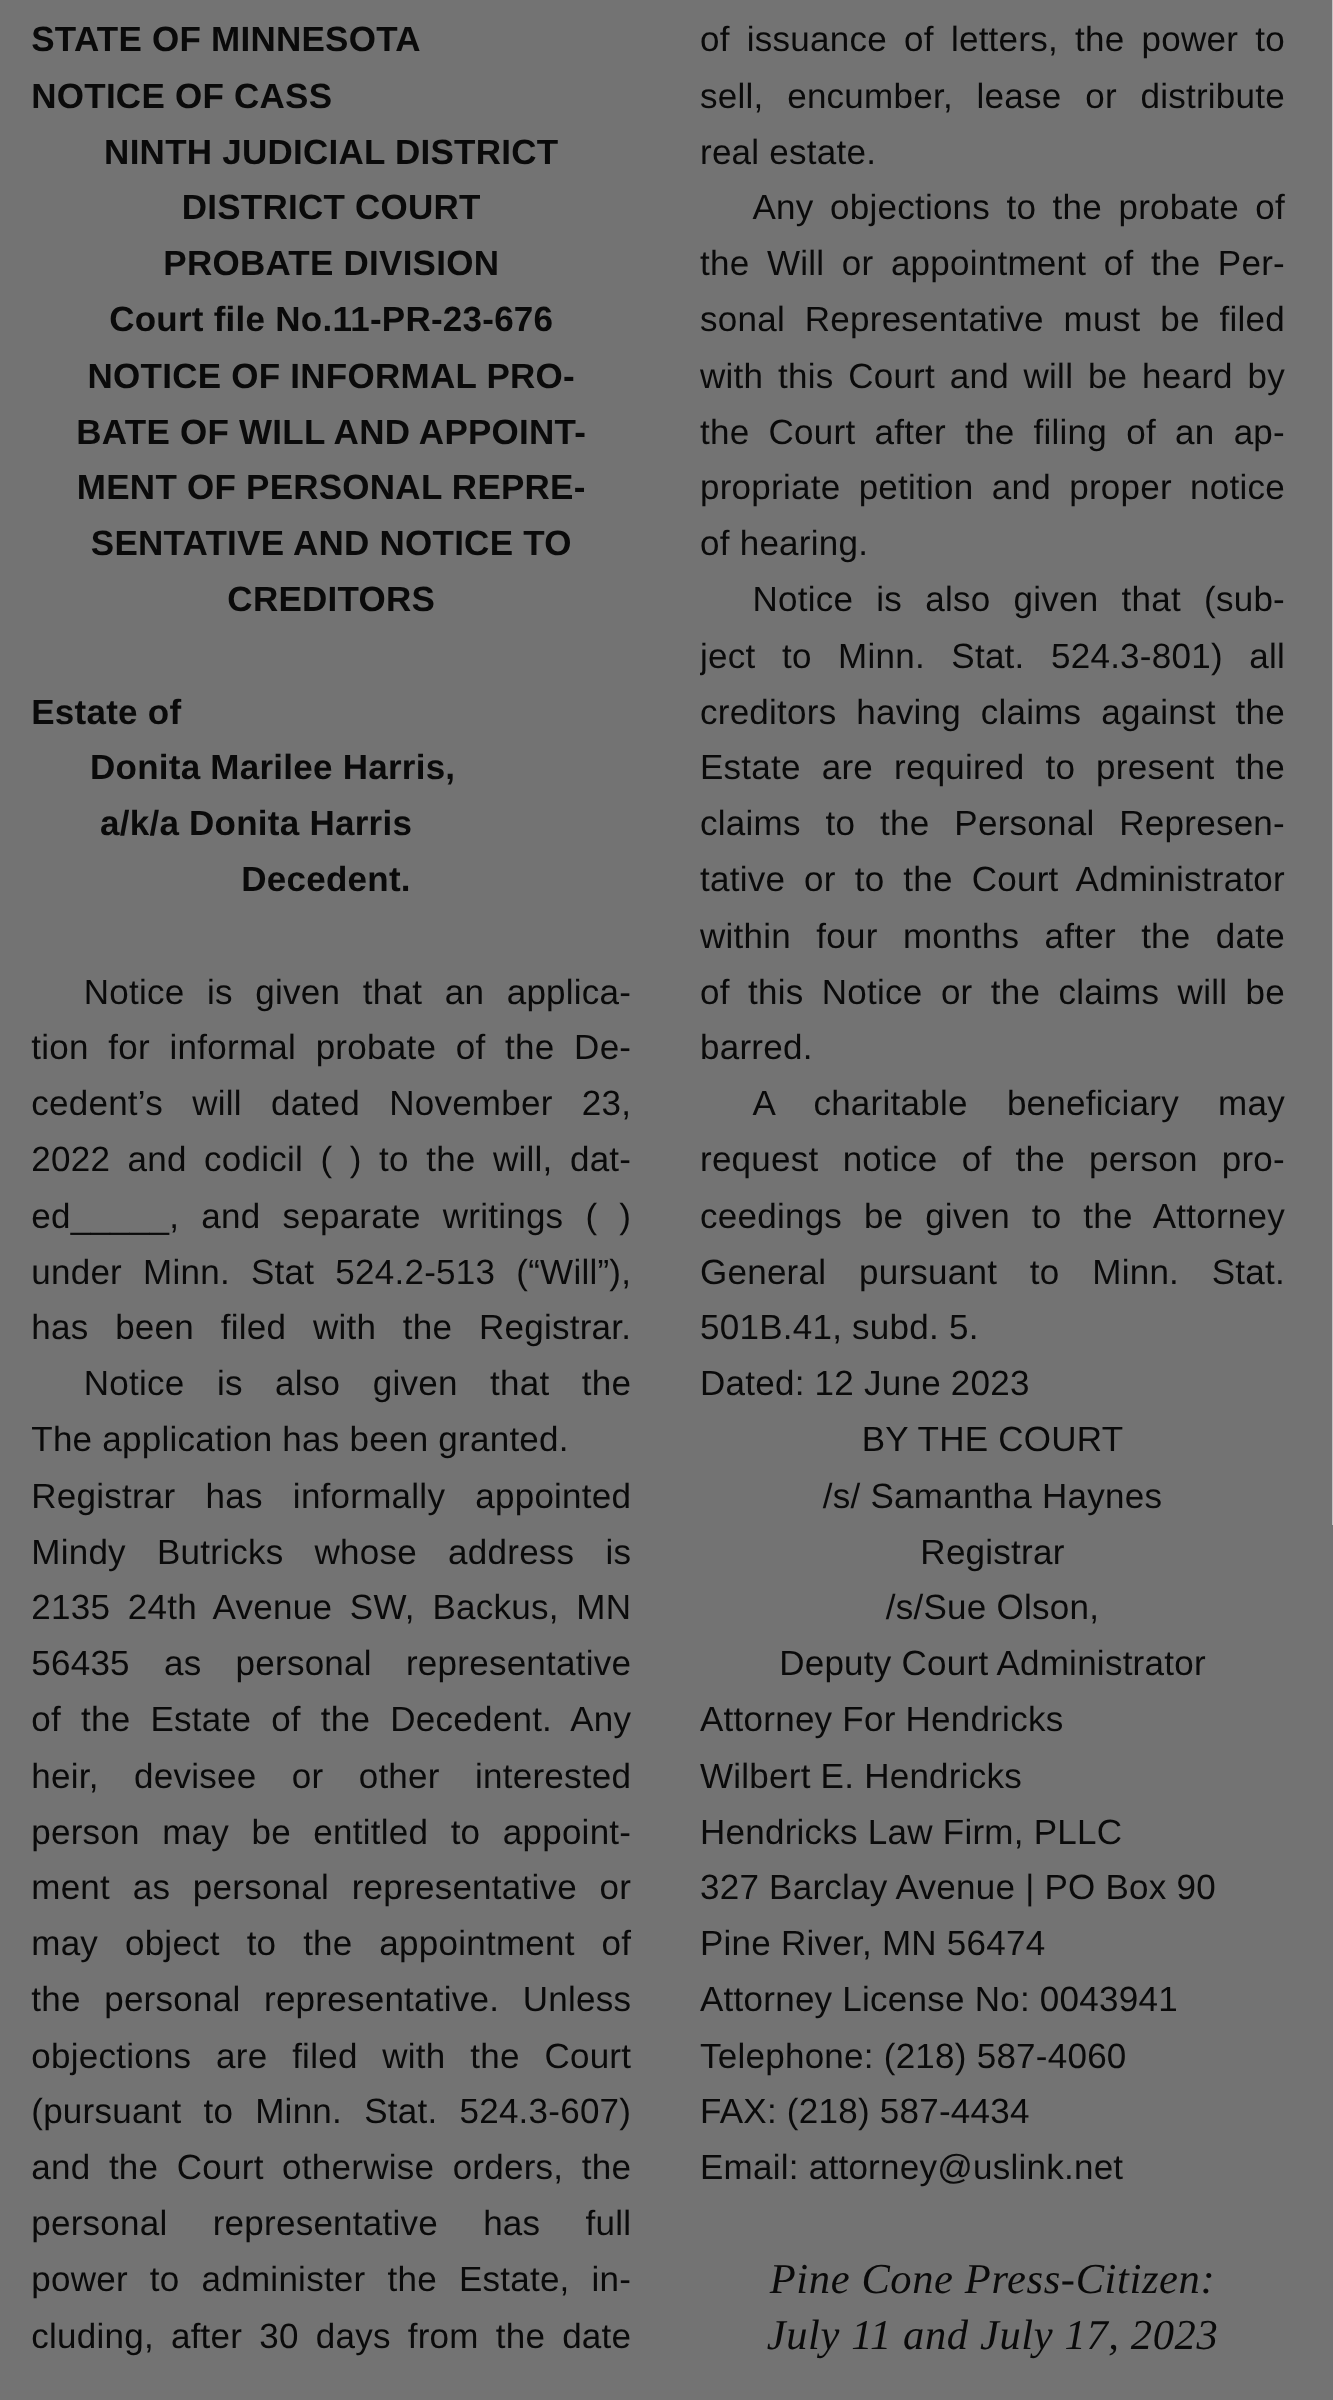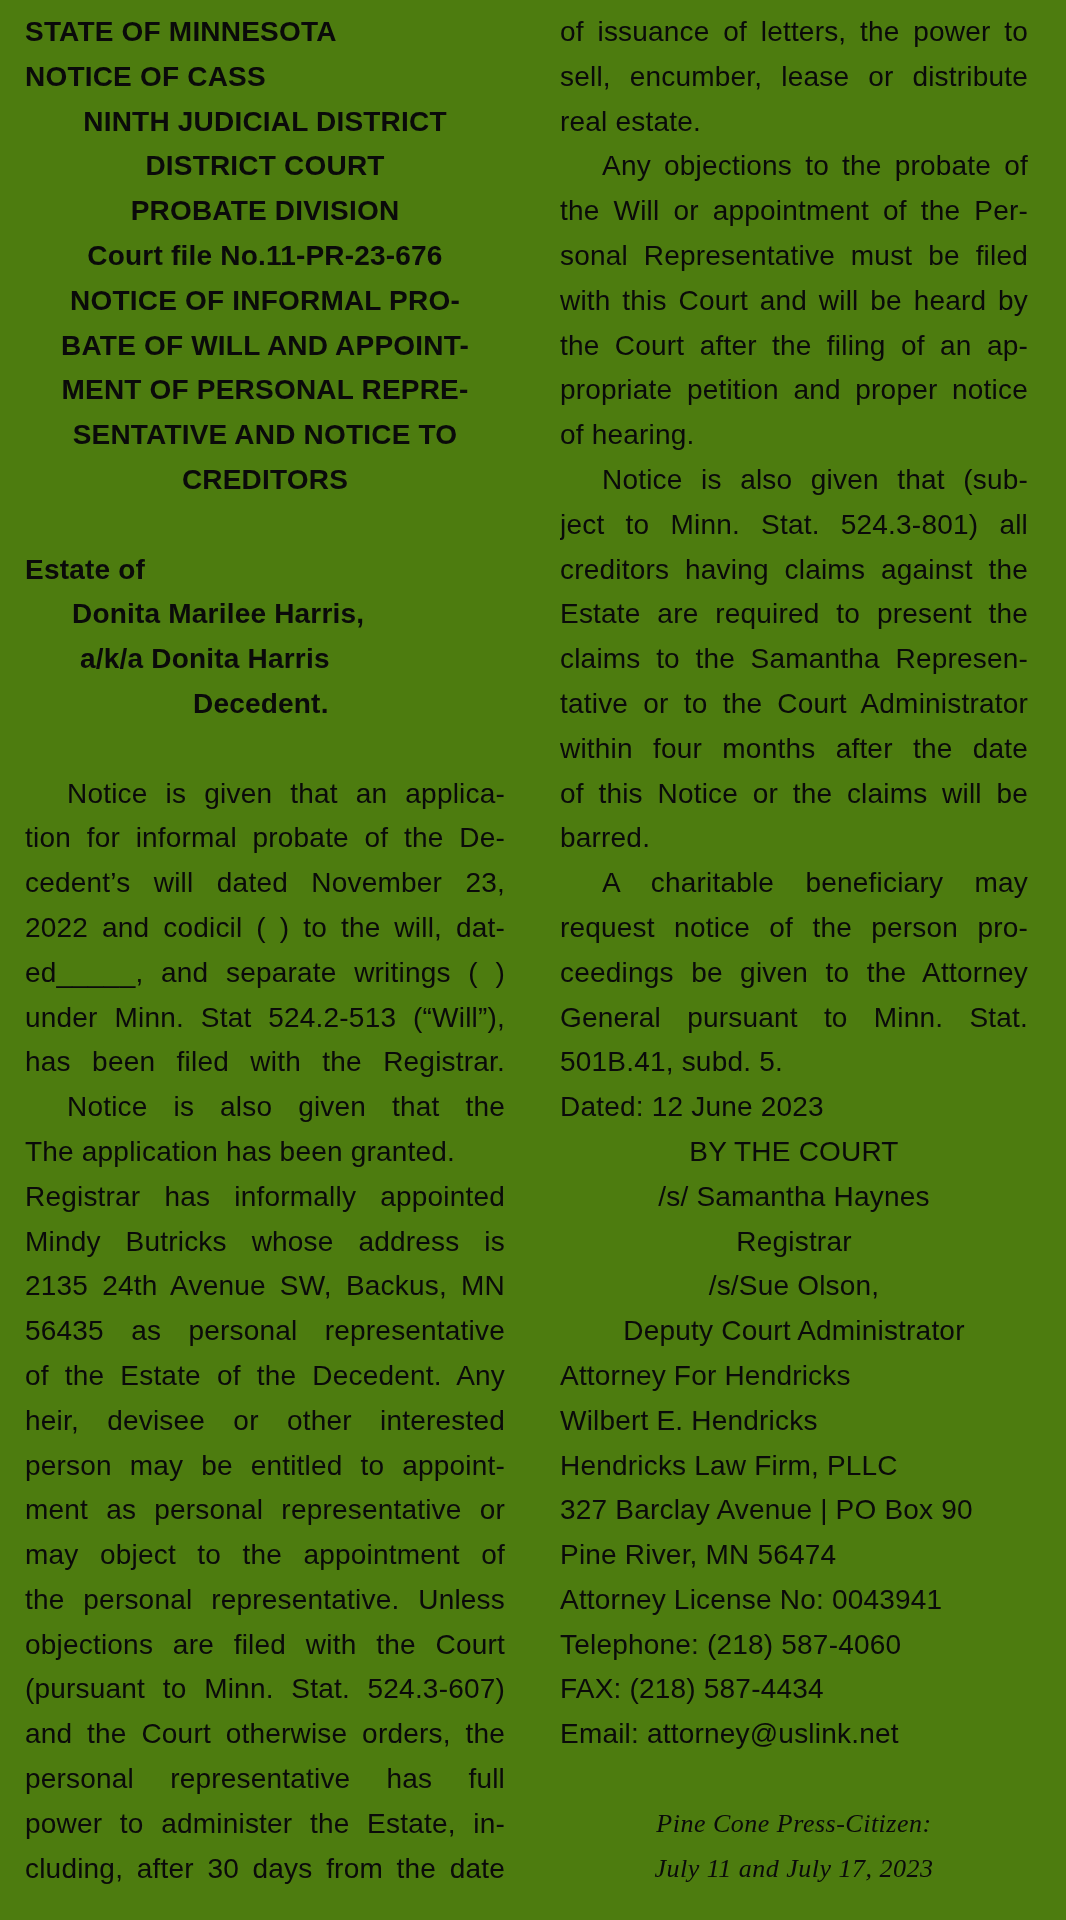--- a/index.html
+++ b/index.html
@@ -23,28 +23,28 @@
     text-align: left;
     letter-spacing: 0.2px;
   }
   .bold { font-weight: bold; }
   .align-right  { text-align: center; }
   .align-center { text-align: center; }
   .align-justify { text-align: justify; text-align-last: justify; }
   .serif-italic {
     font-family: "Liberation Serif", serif;
     font-style: italic;
-    font-size: 26px;
+    font-size: 34px;
     letter-spacing: 0.5px;
   }
 </style>
 </head>
 <body>
 
-<div class="page" style="background: #4d7c0f; color: rgb(10, 10, 10);">
+<div class="page" style="background: #737373; color: rgb(10, 10, 10);">
   <div class="column col-left">
       <div class="line bold align-left">STATE OF MINNESOTA</div>
       <div class="line bold align-left">NOTICE OF CASS</div>
       <div class="line bold align-right">NINTH JUDICIAL DISTRICT</div>
       <div class="line bold align-right">DISTRICT COURT</div>
       <div class="line bold align-right">PROBATE DIVISION</div>
       <div class="line bold align-right">Court file No.11-PR-23-676</div>
       <div class="line bold align-right">NOTICE OF INFORMAL PRO-</div>
       <div class="line bold align-right">BATE OF WILL AND APPOINT-</div>
       <div class="line bold align-right">MENT OF PERSONAL REPRE-</div>
@@ -90,21 +90,21 @@
       <div class="line align-justify">the Will or appointment of the Per-</div>
       <div class="line align-justify">sonal Representative must be filed</div>
       <div class="line align-justify">with this Court and will be heard by</div>
       <div class="line align-justify">the Court after the filing of an ap-</div>
       <div class="line align-justify">propriate petition and proper notice</div>
       <div class="line align-left">of hearing.</div>
       <div class="line align-justify" style="padding-left: 42px;">Notice is also given that (sub-</div>
       <div class="line align-justify">ject to Minn. Stat. 524.3-801) all</div>
       <div class="line align-justify">creditors having claims against the</div>
       <div class="line align-justify">Estate are required to present the</div>
-      <div class="line align-justify">claims to the Samantha Represen-</div>
+      <div class="line align-justify">claims to the Personal Represen-</div>
       <div class="line align-justify">tative or to the Court Administrator</div>
       <div class="line align-justify">within four months after the date</div>
       <div class="line align-justify">of this Notice or the claims will be</div>
       <div class="line align-left">barred.</div>
       <div class="line align-justify" style="padding-left: 42px;">A charitable beneficiary may</div>
       <div class="line align-justify">request notice of the person pro-</div>
       <div class="line align-justify">ceedings be given to the Attorney</div>
       <div class="line align-justify">General pursuant to Minn. Stat.</div>
       <div class="line align-left">501B.41, subd. 5.</div>
       <div class="line align-left">Dated: 12 June 2023</div>

